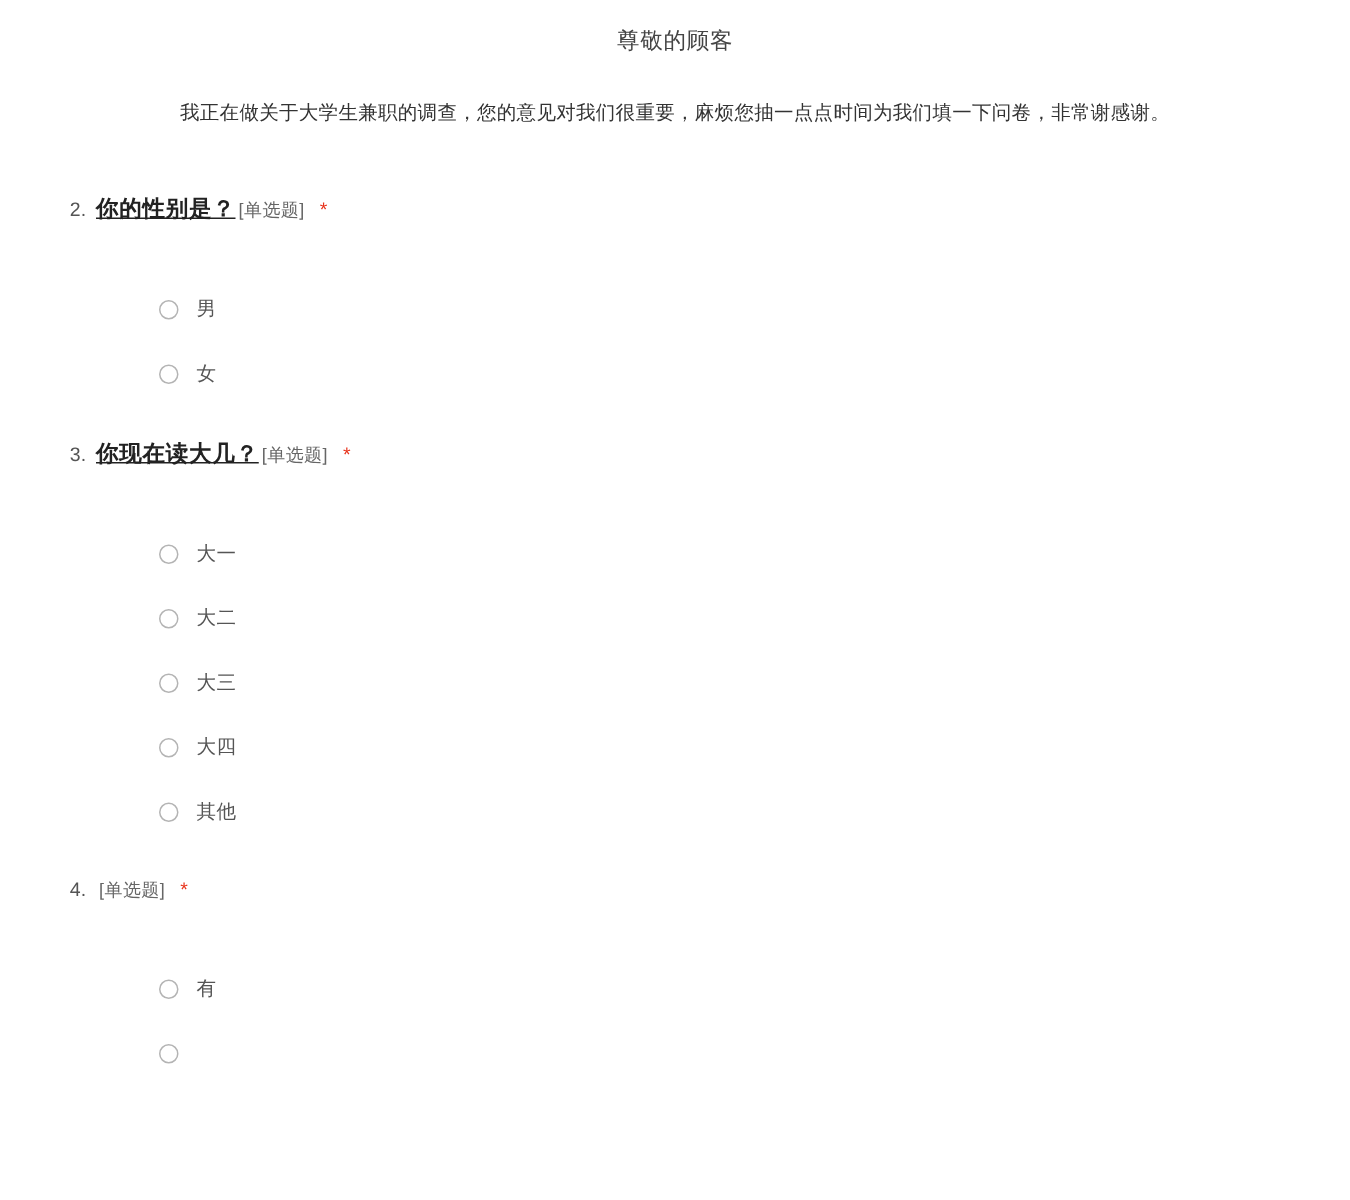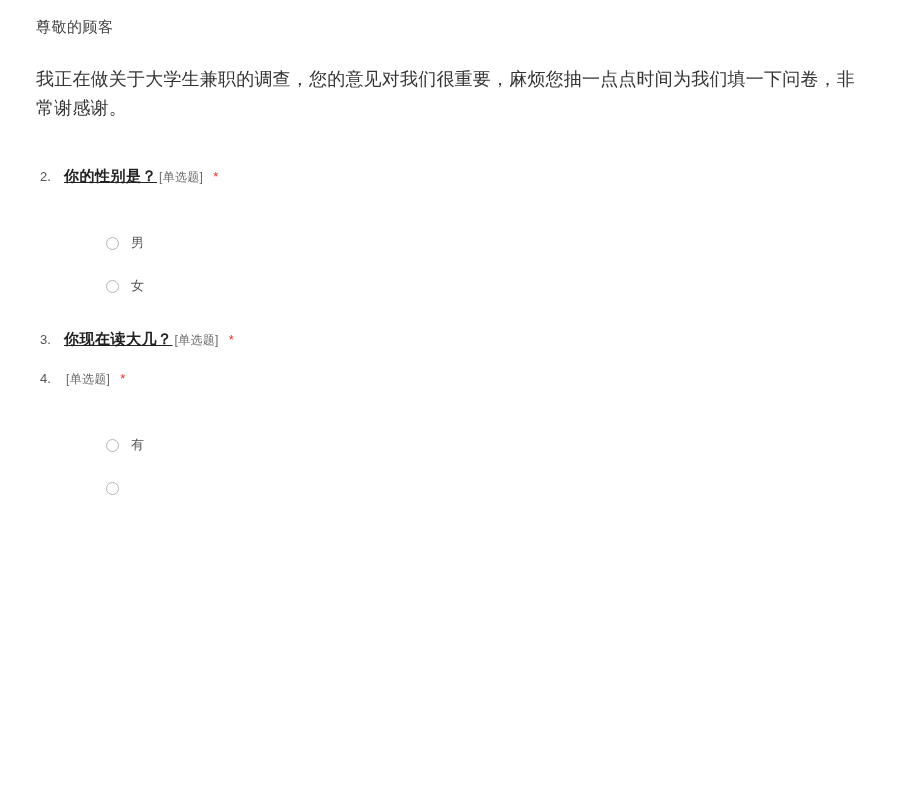--- a/index.html
+++ b/index.html
@@ -10,30 +10,31 @@
   body {
     width: 900px;
     height: 800px;
     font-family: "Liberation Sans", "DejaVu Sans", sans-serif;
     color: #333333;
     overflow: hidden;
   }
   .survey {
     padding: 18px 36px 0 36px;
     box-sizing: border-box;
+    text-align: center;
   }
   .survey-greeting {
     font-size: 15px;
     color: #444444;
     margin: 0 0 28px 0;
     font-weight: 400;
     letter-spacing: 0.5px;
   }
   .survey-intro {
-    font-size: 18px;
+    font-size: 13px;
     color: #333333;
     margin: 0 0 44px 0;
     line-height: 1.6;
     letter-spacing: 0.2px;
   }
   .question-block {
     margin-bottom: 22px;
   }
   .question-head {
     display: flex;
@@ -127,20 +128,42 @@
     </ul>
   </div>
 
   <div class="question-block q3">
     <div class="question-head">
       <span class="q-index">3.</span>
       <span class="q-title">你现在读大几？</span>
       <span class="q-type">[单选题]</span>
       <span class="q-required">*</span>
     </div>
+    <ul class="options">
+      <li class="option-row">
+        <span class="radio"></span>
+        <span class="option-label">大一</span>
+      </li>
+      <li class="option-row">
+        <span class="radio"></span>
+        <span class="option-label">大二</span>
+      </li>
+      <li class="option-row">
+        <span class="radio"></span>
+        <span class="option-label">大三</span>
+      </li>
+      <li class="option-row">
+        <span class="radio"></span>
+        <span class="option-label">大四</span>
+      </li>
+      <li class="option-row">
+        <span class="radio"></span>
+        <span class="option-label">其他</span>
+      </li>
+    </ul>
   </div>
 
   <div class="question-block q4">
     <div class="question-head">
       <span class="q-index">4.</span>
       <span class="q-type">[单选题]</span>
       <span class="q-required">*</span>
     </div>
     <ul class="options">
       <li class="option-row">

